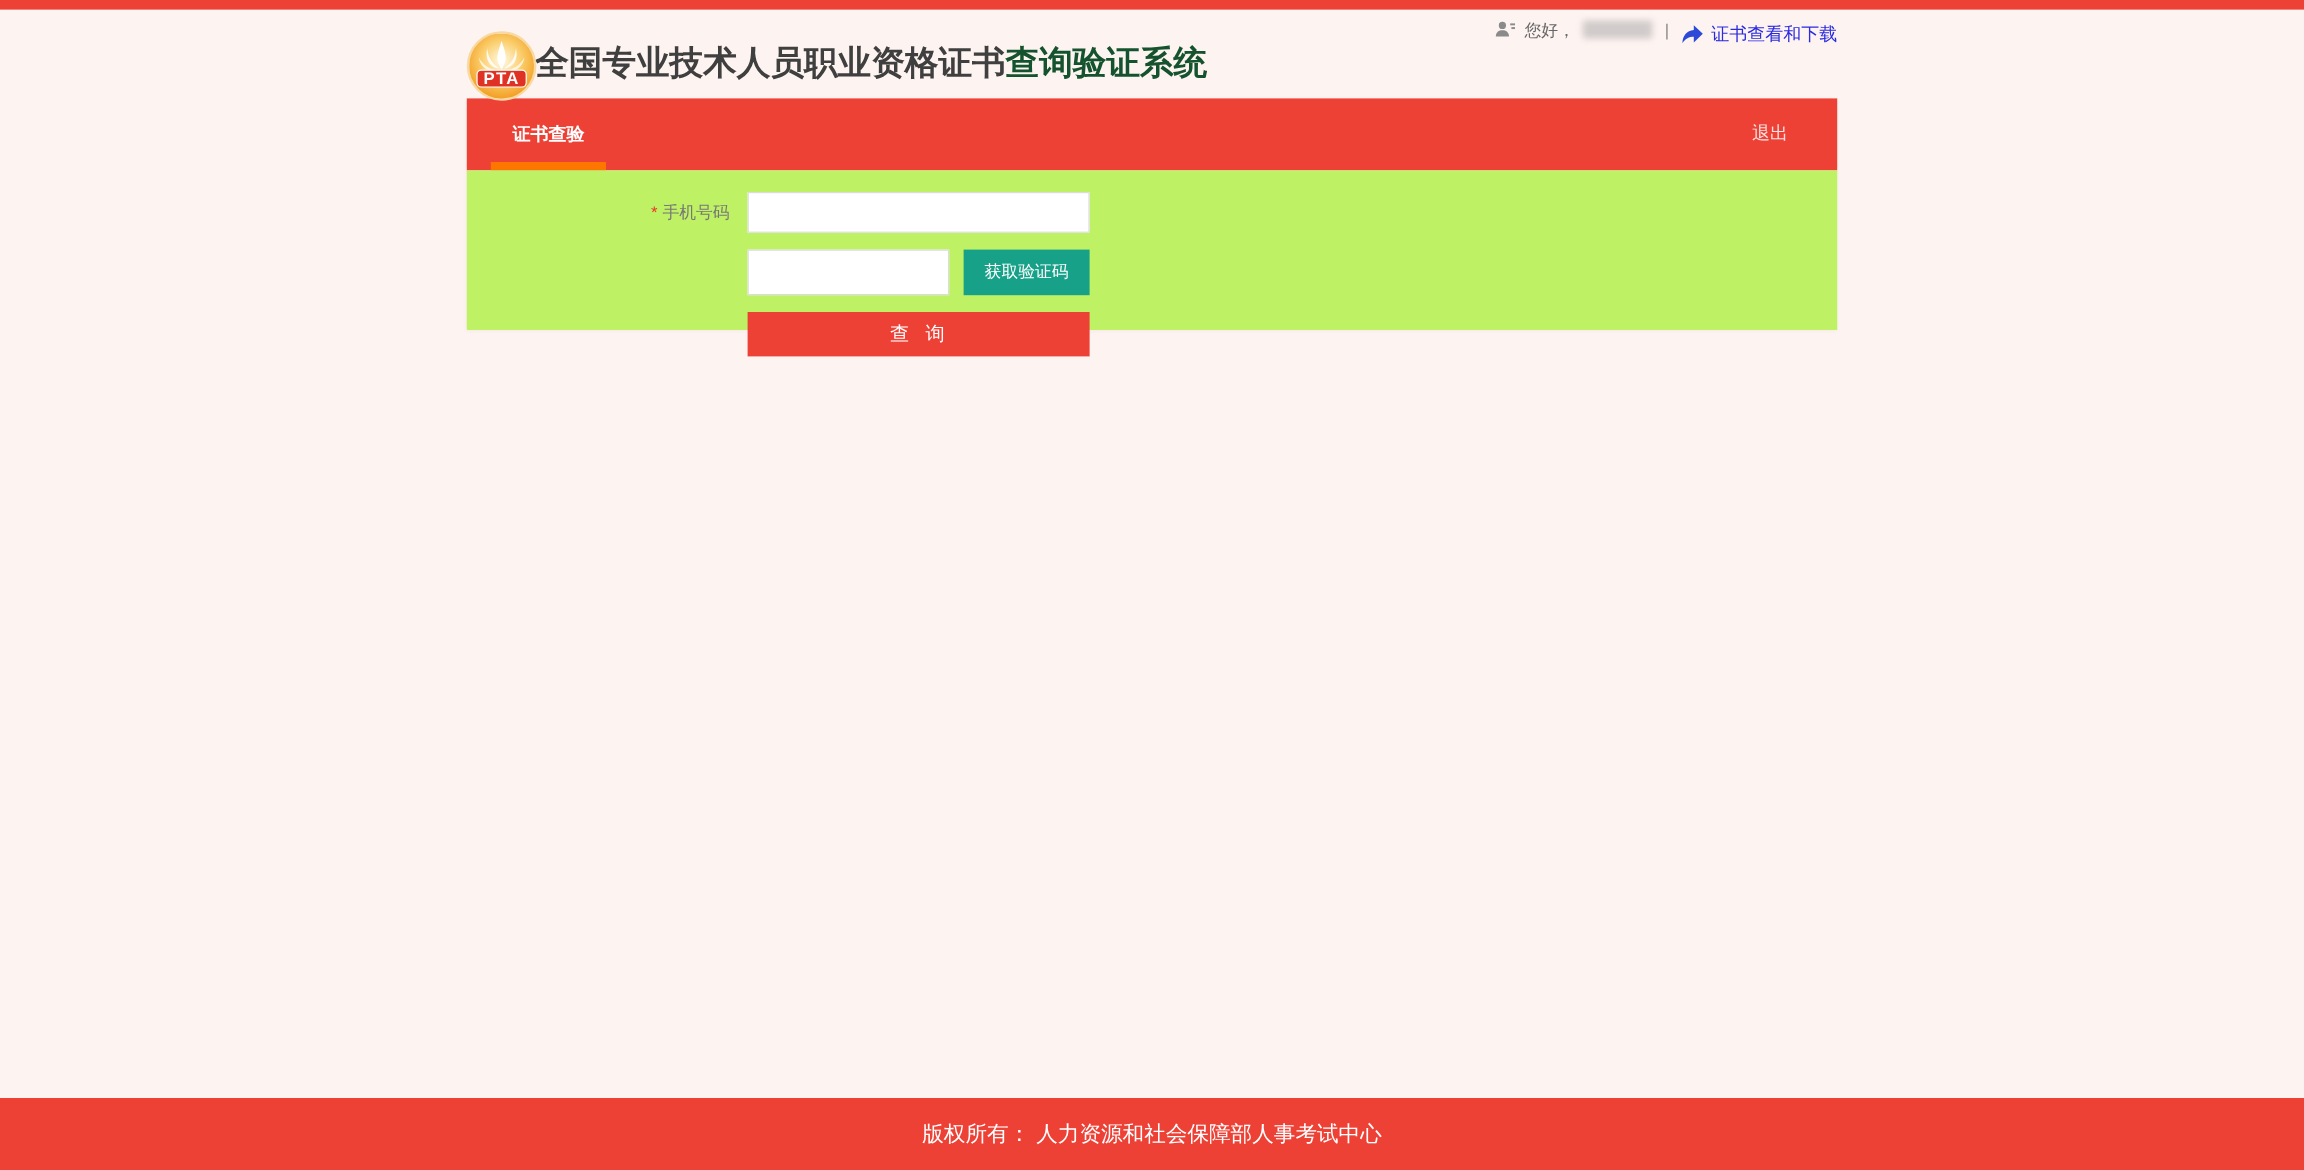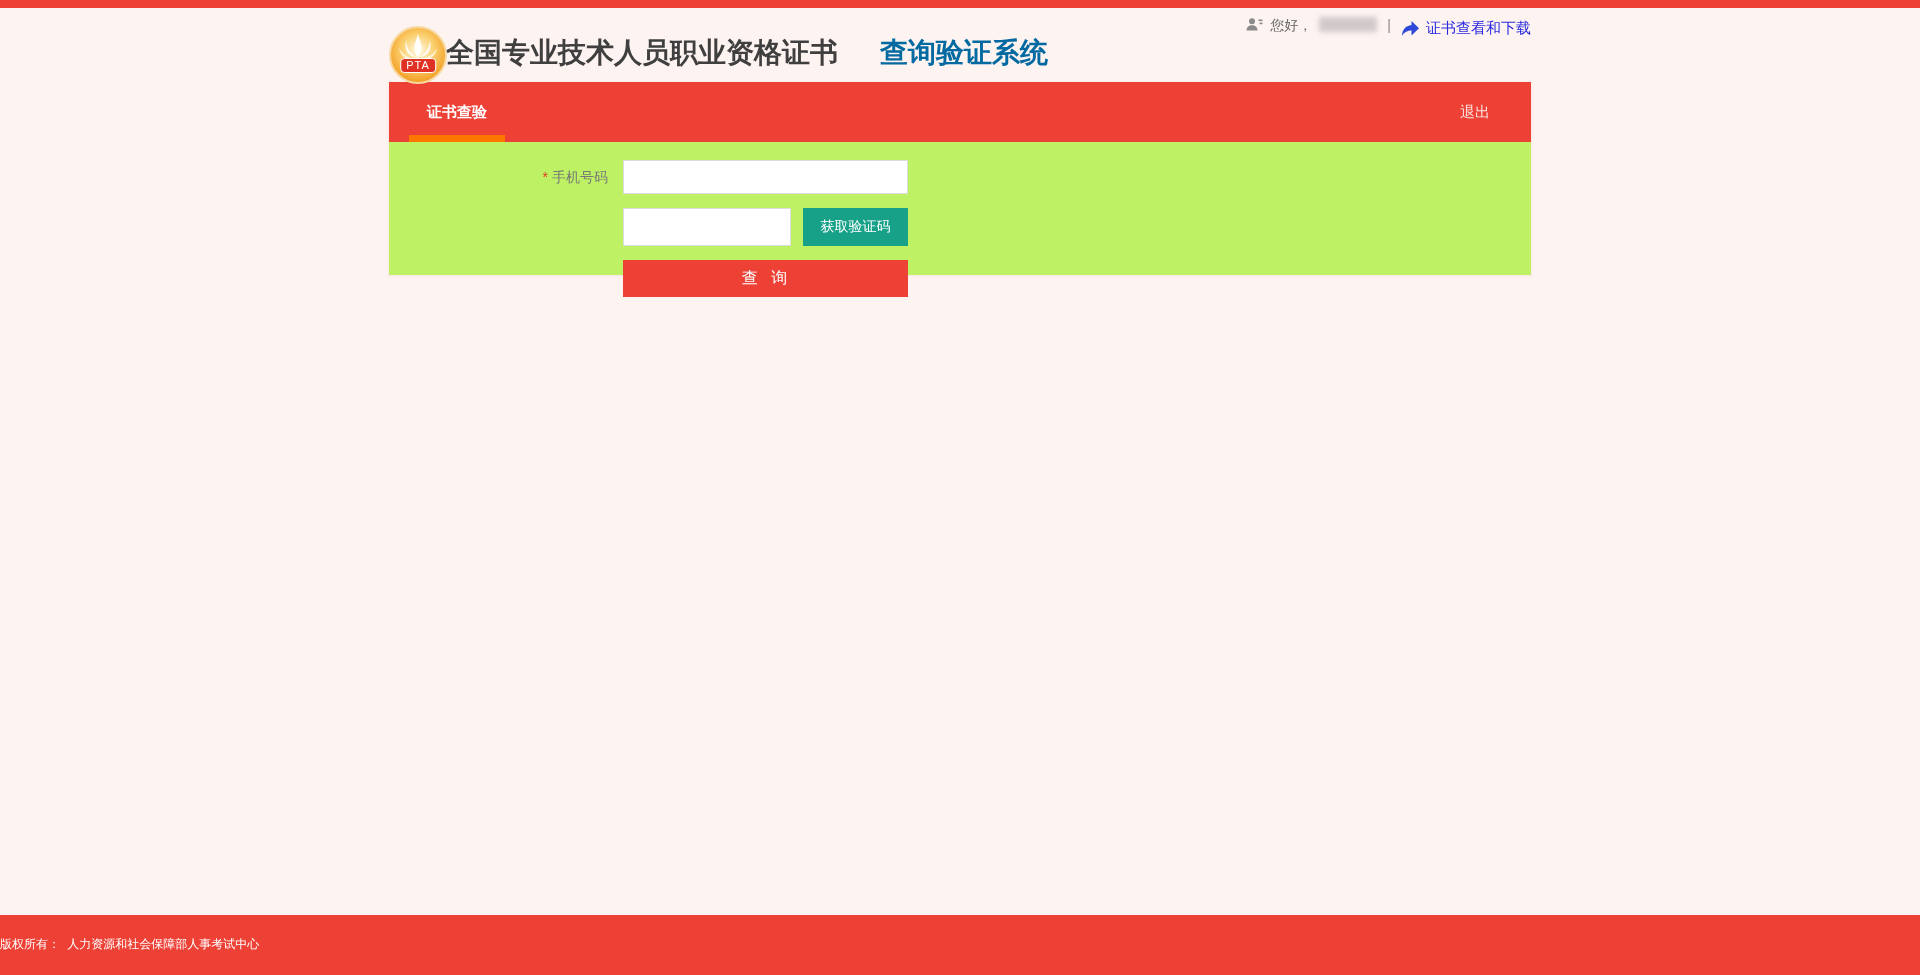--- a/index.html
+++ b/index.html
@@ -21,30 +21,30 @@
     background: radial-gradient(circle at 50% 42%, #fffbe9 0%, #fbcf6e 40%, #f3a026 75%, #ef8a10 100%);
     border: 2px solid #f8d9a2;
     z-index: 2;
     display: flex; align-items: center; justify-content: center;
   }
   .logo-flame { position: absolute; top: 4px; left: 50%; transform: translateX(-50%); }
   .logo-badge {
     position: absolute; bottom: 9px; left: 50%; transform: translateX(-50%);
     background: #e03224; color: #ffffff;
     border: 1px solid #ffffff; border-radius: 4px;
-    font-size: 11px; font-weight: normal; letter-spacing: 1px;
+    font-size: 14px; font-weight: bold; letter-spacing: 1px;
     padding: 1px 5px; line-height: 11px;
   }
   .site-title {
     position: absolute; left: 57px; top: 31px;
     font-size: 28px; font-weight: bold; line-height: 1;
     white-space: nowrap; z-index: 1;
   }
   .site-title .t-dark { color: #3f3f3f; }
-  .site-title .t-red  { color: #0369a1; margin-left: 42px; }
+  .site-title .t-red  { color: #14532d; }
 
   .userbar {
     position: absolute; right: 0; top: 9px;
     display: flex; gap: 7px;
     font-size: 14px; color: #666;
     height: 22px;
   }
   .user-icon { display: inline-flex; }
   .masked-name {
     display: inline-block; width: 58px; height: 15px;
@@ -109,22 +109,22 @@
   .btn-query {
     position: absolute; left: 234px; top: 118px;
     width: 285px; height: 37px;
     background: #ed4136; color: #ffffff; font-size: 16px;
     letter-spacing: 2px;
   }
 
   .footer {
     position: absolute; left: 0; bottom: 0;
     width: 100%; height: 60px; background: #ed4136;
-    color: #ffffff; font-size: 12px;
-    text-align: left; line-height: 60px; font-family: Liberation Mono, monospace;
+    color: #ffffff; font-size: 18px;
+    text-align: center; line-height: 60px;
   }
 </style>
 </head>
 <body>
 
 <div class="topbar"></div>
 
 <div class="container header">
   <div class="logo-circle">
     <svg class="logo-flame" width="44" height="36" viewBox="0 0 44 36">

